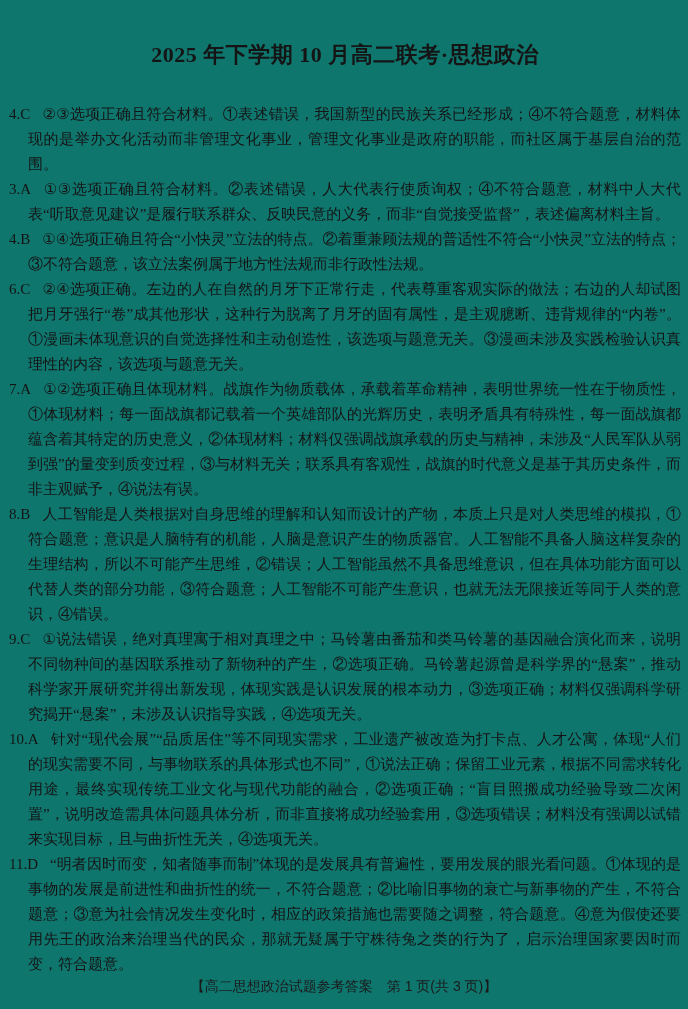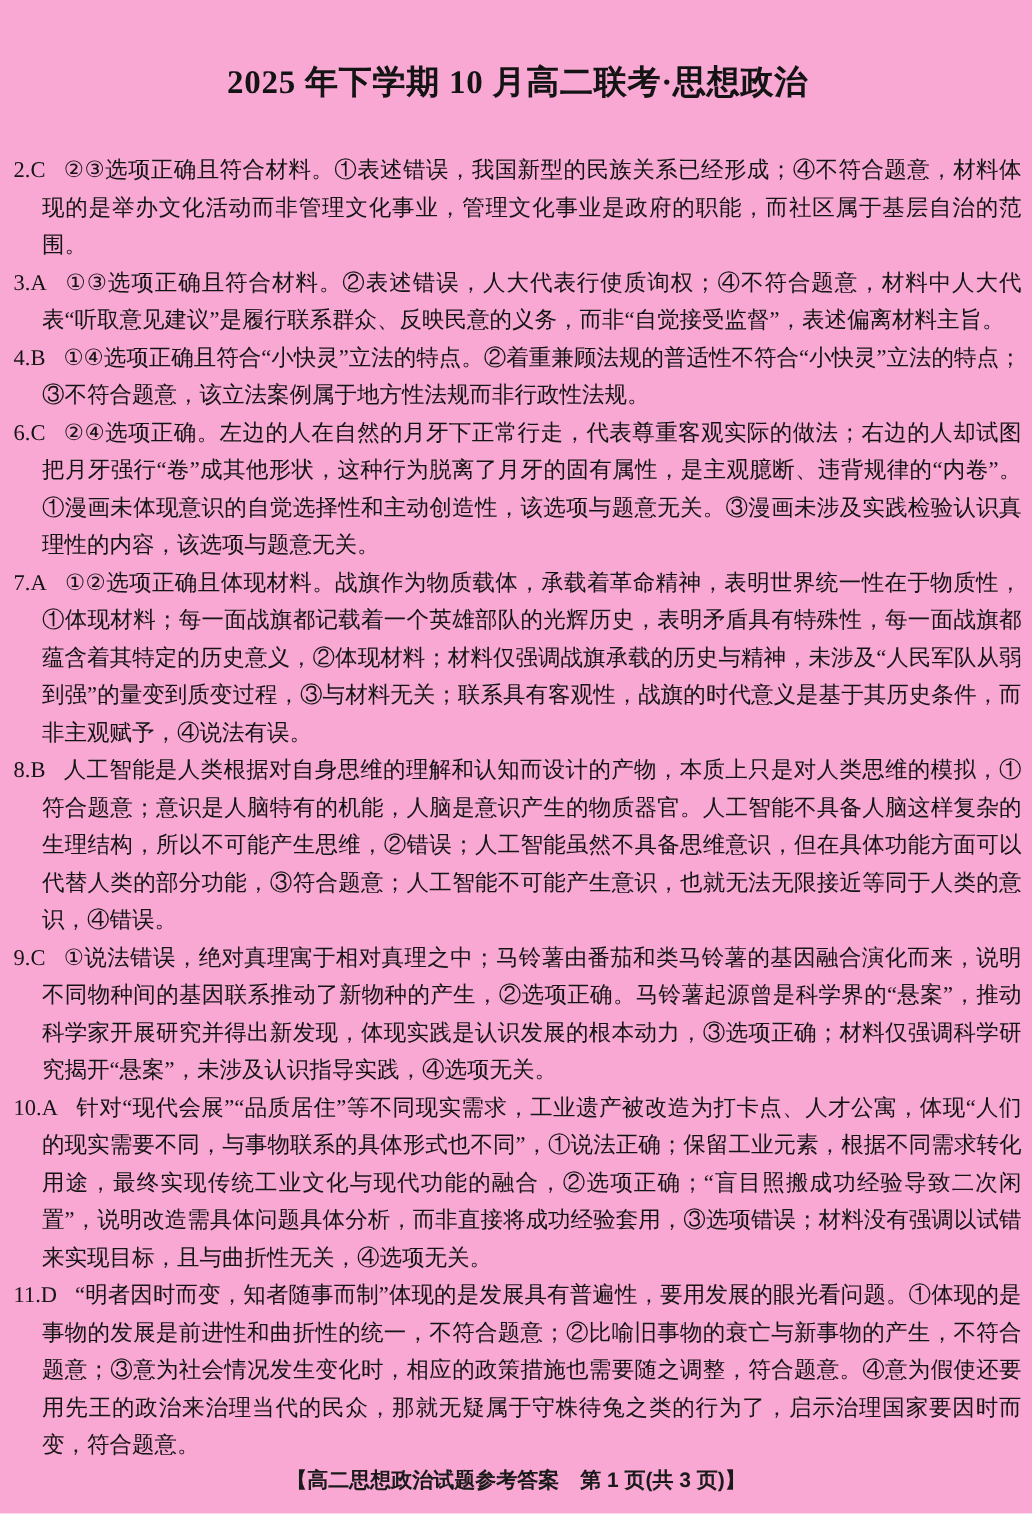--- a/index.html
+++ b/index.html
@@ -5,21 +5,21 @@
   html, body {
     margin: 0;
     padding: 0;
     background: #ffffff;
   }
   .page {
     position: relative;
     width: 688px;
     height: 1009px;
     box-sizing: border-box;
-    background: #f9a8d4;
+    background: #0f766e;
     color: #141414;
     padding: 42px 7px 0 9px;
     font-family: "Liberation Serif", "DejaVu Serif", serif;
     overflow: hidden;
   }
   .title {
     margin: 0;
     text-align: center;
     font-size: 22px;
     line-height: 25px;
@@ -50,34 +50,34 @@
     margin-right: 12px;
     white-space: nowrap;
   }
   .footer {
     position: absolute;
     left: 0;
     right: 0;
     bottom: 13px;
     text-align: center;
     font-size: 14px;
-    font-weight: 700;
+    font-weight: 400;
     font-family: "Liberation Sans", "DejaVu Sans", sans-serif;
     color: #1a1a1a;
   }
 </style>
 </head>
 <body>
 
 <div class="page">
 
   <h1 class="title">2025 年下学期 10 月高二联考·思想政治</h1>
 
   <div class="answers">
-    <p class="item"><span class="label">2.C</span><span class="text">②③选项正确且符合材料。①表述错误，我国新型的民族关系已经形成；④不符合题意，材料体现的是举办文化活动而非管理文化事业，管理文化事业是政府的职能，而社区属于基层自治的范围。</span></p>
+    <p class="item"><span class="label">4.C</span><span class="text">②③选项正确且符合材料。①表述错误，我国新型的民族关系已经形成；④不符合题意，材料体现的是举办文化活动而非管理文化事业，管理文化事业是政府的职能，而社区属于基层自治的范围。</span></p>
     <p class="item"><span class="label">3.A</span><span class="text">①③选项正确且符合材料。②表述错误，人大代表行使质询权；④不符合题意，材料中人大代表“听取意见建议”是履行联系群众、反映民意的义务，而非“自觉接受监督”，表述偏离材料主旨。</span></p>
     <p class="item"><span class="label">4.B</span><span class="text">①④选项正确且符合“小快灵”立法的特点。②着重兼顾法规的普适性不符合“小快灵”立法的特点；③不符合题意，该立法案例属于地方性法规而非行政性法规。</span></p>
     <p class="item"><span class="label">6.C</span><span class="text">②④选项正确。左边的人在自然的月牙下正常行走，代表尊重客观实际的做法；右边的人却试图把月牙强行“卷”成其他形状，这种行为脱离了月牙的固有属性，是主观臆断、违背规律的“内卷”。①漫画未体现意识的自觉选择性和主动创造性，该选项与题意无关。③漫画未涉及实践检验认识真理性的内容，该选项与题意无关。</span></p>
     <p class="item"><span class="label">7.A</span><span class="text">①②选项正确且体现材料。战旗作为物质载体，承载着革命精神，表明世界统一性在于物质性，①体现材料；每一面战旗都记载着一个英雄部队的光辉历史，表明矛盾具有特殊性，每一面战旗都蕴含着其特定的历史意义，②体现材料；材料仅强调战旗承载的历史与精神，未涉及“人民军队从弱到强”的量变到质变过程，③与材料无关；联系具有客观性，战旗的时代意义是基于其历史条件，而非主观赋予，④说法有误。</span></p>
     <p class="item"><span class="label">8.B</span><span class="text">人工智能是人类根据对自身思维的理解和认知而设计的产物，本质上只是对人类思维的模拟，①符合题意；意识是人脑特有的机能，人脑是意识产生的物质器官。人工智能不具备人脑这样复杂的生理结构，所以不可能产生思维，②错误；人工智能虽然不具备思维意识，但在具体功能方面可以代替人类的部分功能，③符合题意；人工智能不可能产生意识，也就无法无限接近等同于人类的意识，④错误。</span></p>
     <p class="item"><span class="label">9.C</span><span class="text">①说法错误，绝对真理寓于相对真理之中；马铃薯由番茄和类马铃薯的基因融合演化而来，说明不同物种间的基因联系推动了新物种的产生，②选项正确。马铃薯起源曾是科学界的“悬案”，推动科学家开展研究并得出新发现，体现实践是认识发展的根本动力，③选项正确；材料仅强调科学研究揭开“悬案”，未涉及认识指导实践，④选项无关。</span></p>
     <p class="item"><span class="label">10.A</span><span class="text">针对“现代会展”“品质居住”等不同现实需求，工业遗产被改造为打卡点、人才公寓，体现“人们的现实需要不同，与事物联系的具体形式也不同”，①说法正确；保留工业元素，根据不同需求转化用途，最终实现传统工业文化与现代功能的融合，②选项正确；“盲目照搬成功经验导致二次闲置”，说明改造需具体问题具体分析，而非直接将成功经验套用，③选项错误；材料没有强调以试错来实现目标，且与曲折性无关，④选项无关。</span></p>
     <p class="item"><span class="label">11.D</span><span class="text">“明者因时而变，知者随事而制”体现的是发展具有普遍性，要用发展的眼光看问题。①体现的是事物的发展是前进性和曲折性的统一，不符合题意；②比喻旧事物的衰亡与新事物的产生，不符合题意；③意为社会情况发生变化时，相应的政策措施也需要随之调整，符合题意。④意为假使还要用先王的政治来治理当代的民众，那就无疑属于守株待兔之类的行为了，启示治理国家要因时而变，符合题意。</span></p>
   </div>
 

